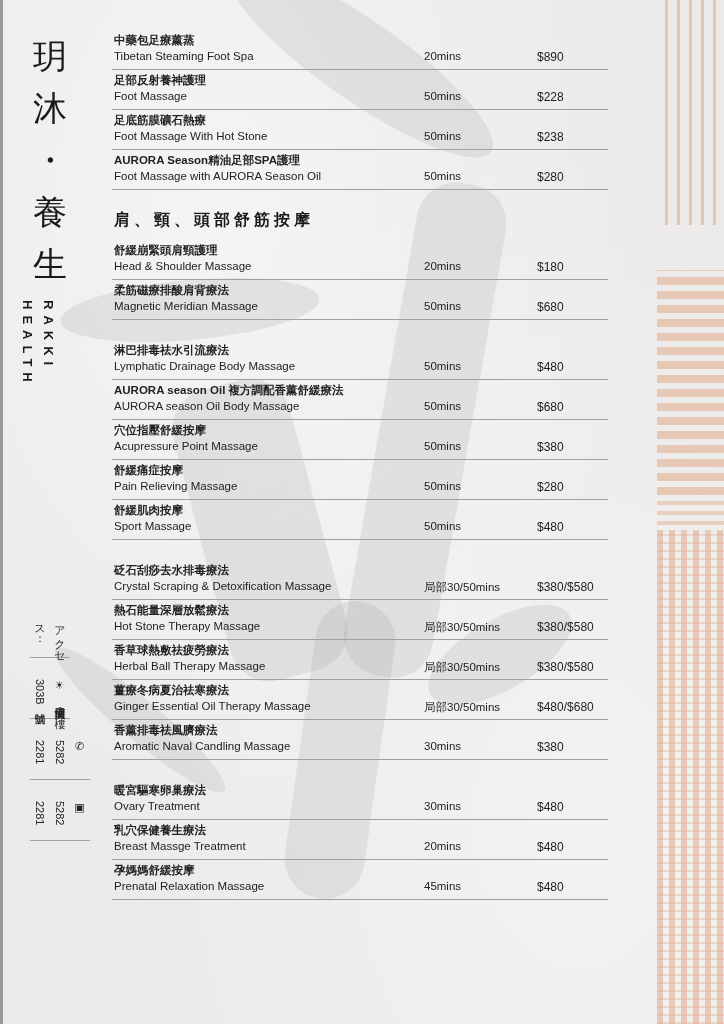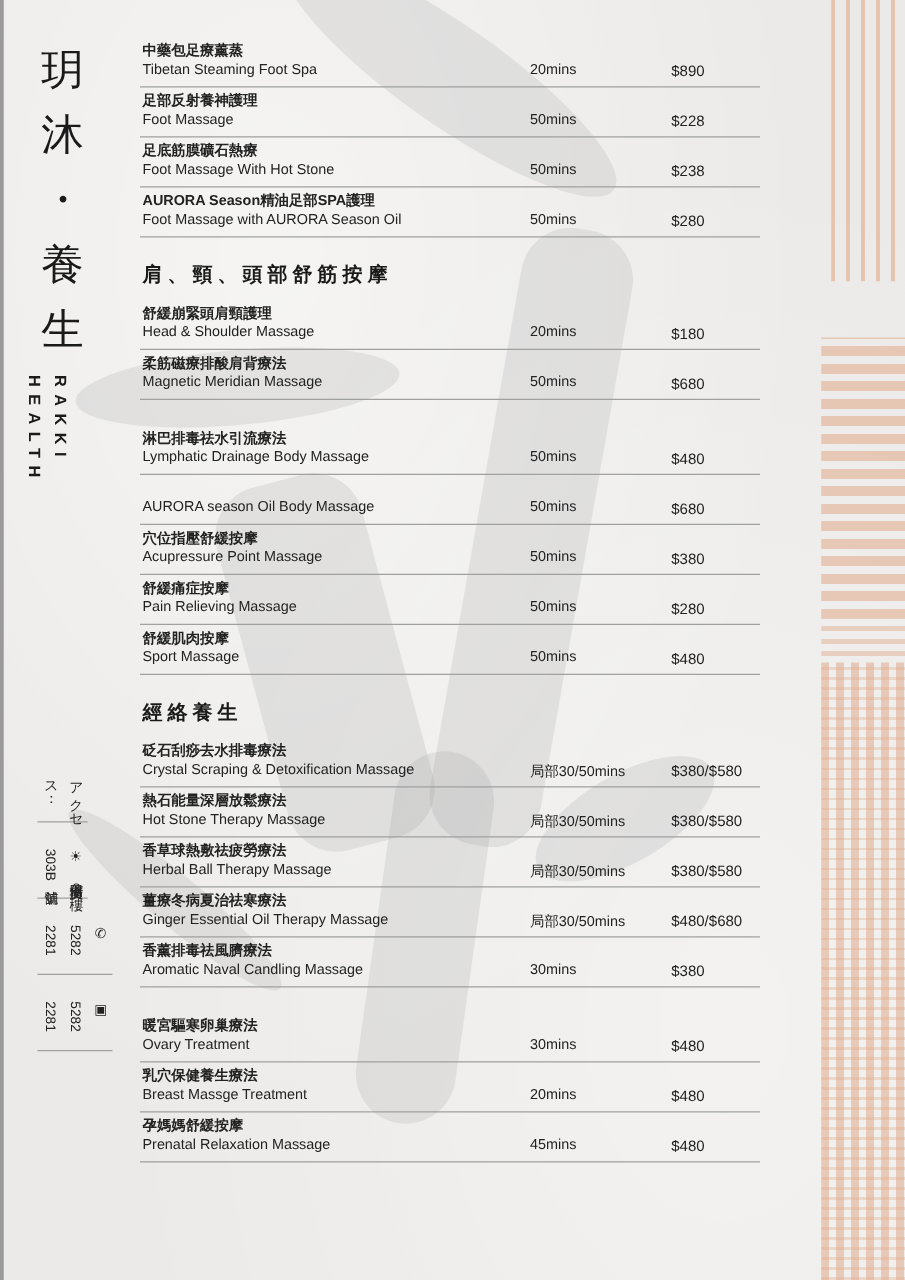--- a/index.html
+++ b/index.html
@@ -149,20 +149,21 @@
       </div>
     </div>
     <div class="section">
       <div class="item">
         <span class="zh">淋巴排毒祛水引流療法</span>
         <span class="en">Lymphatic Drainage Body Massage</span>
         <span class="dur">50mins</span>
         <span class="price">$480</span>
       </div>
       <div class="item">
+        <span class="zh">AURORA season Oil 複方調配香薰舒緩療法</span>
         <span class="en">AURORA season Oil Body Massage</span>
         <span class="dur">50mins</span>
         <span class="price">$680</span>
       </div>
       <div class="item">
         <span class="zh">穴位指壓舒緩按摩</span>
         <span class="en">Acupressure Point Massage</span>
         <span class="dur">50mins</span>
         <span class="price">$380</span>
       </div>
@@ -173,21 +174,20 @@
         <span class="price">$280</span>
       </div>
       <div class="item">
         <span class="zh">舒緩肌肉按摩</span>
         <span class="en">Sport Massage</span>
         <span class="dur">50mins</span>
         <span class="price">$480</span>
       </div>
     </div>
     <div class="section">
-      <div class="section-title">經絡養生</div>
       <div class="item">
         <span class="zh">砭石刮痧去水排毒療法</span>
         <span class="en">Crystal Scraping &amp; Detoxification Massage</span>
         <span class="dur">局部30/50mins</span>
         <span class="price">$380/$580</span>
       </div>
       <div class="item">
         <span class="zh">熱石能量深層放鬆療法</span>
         <span class="en">Hot Stone Therapy Massage</span>
         <span class="dur">局部30/50mins</span>

